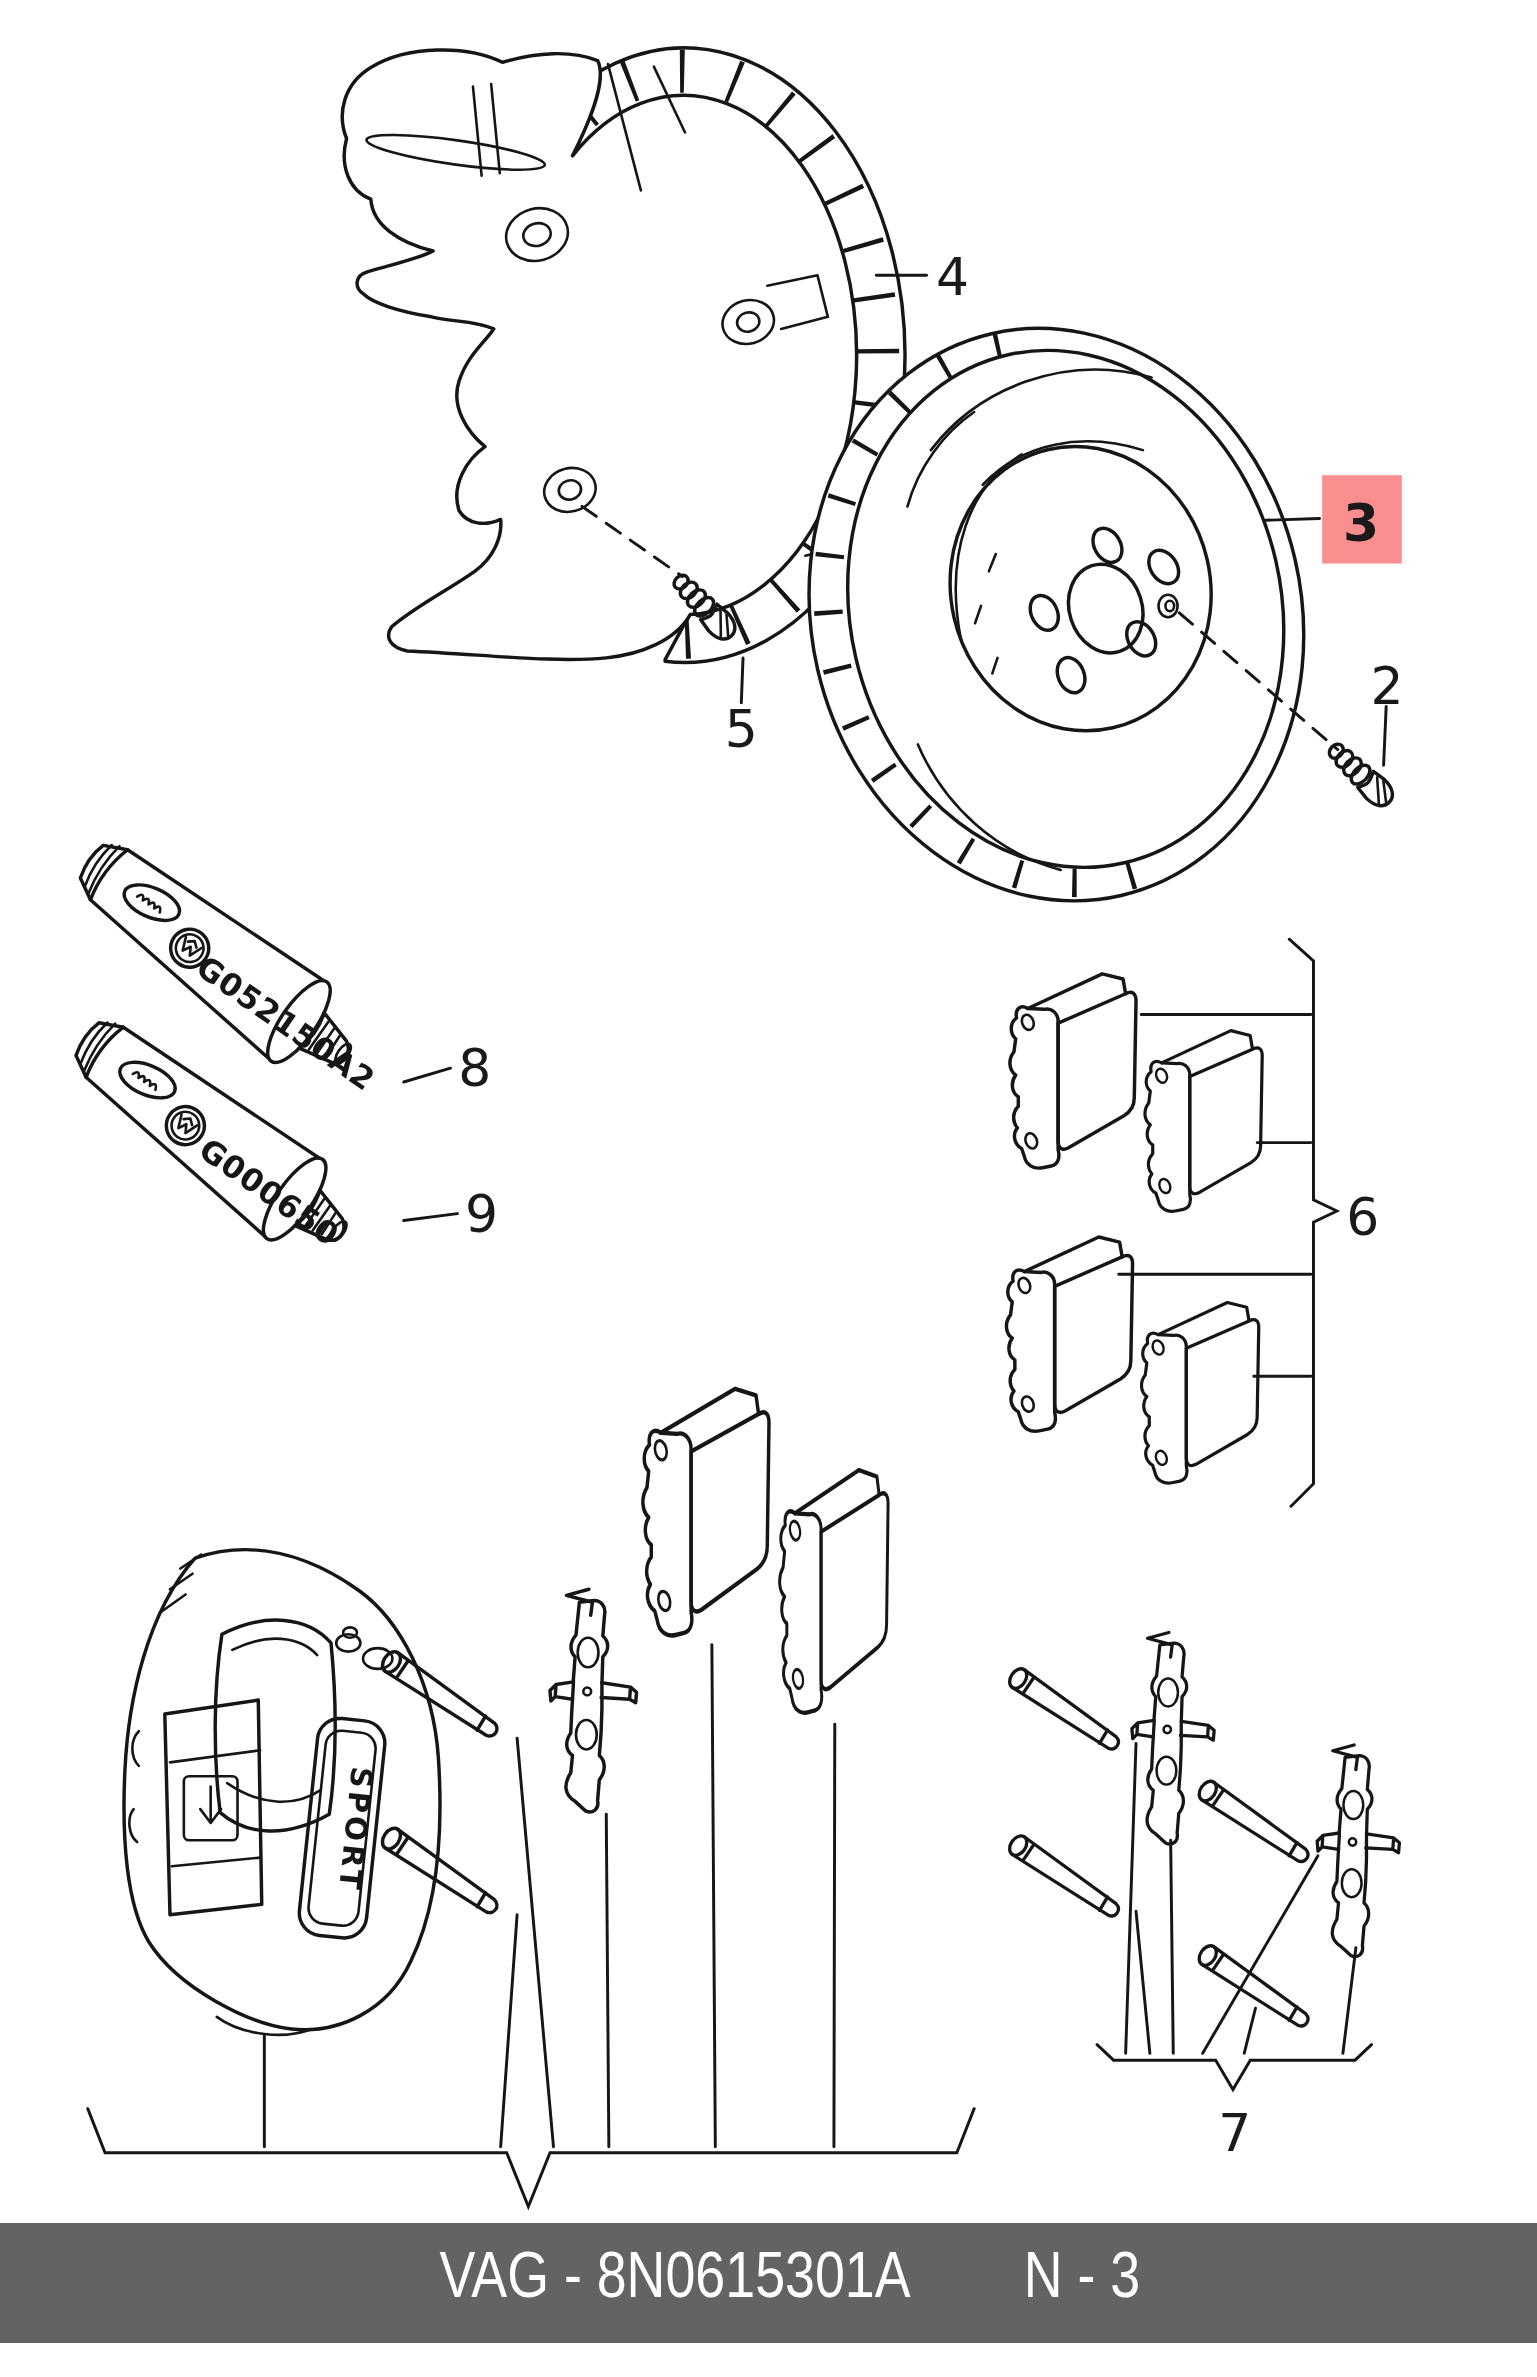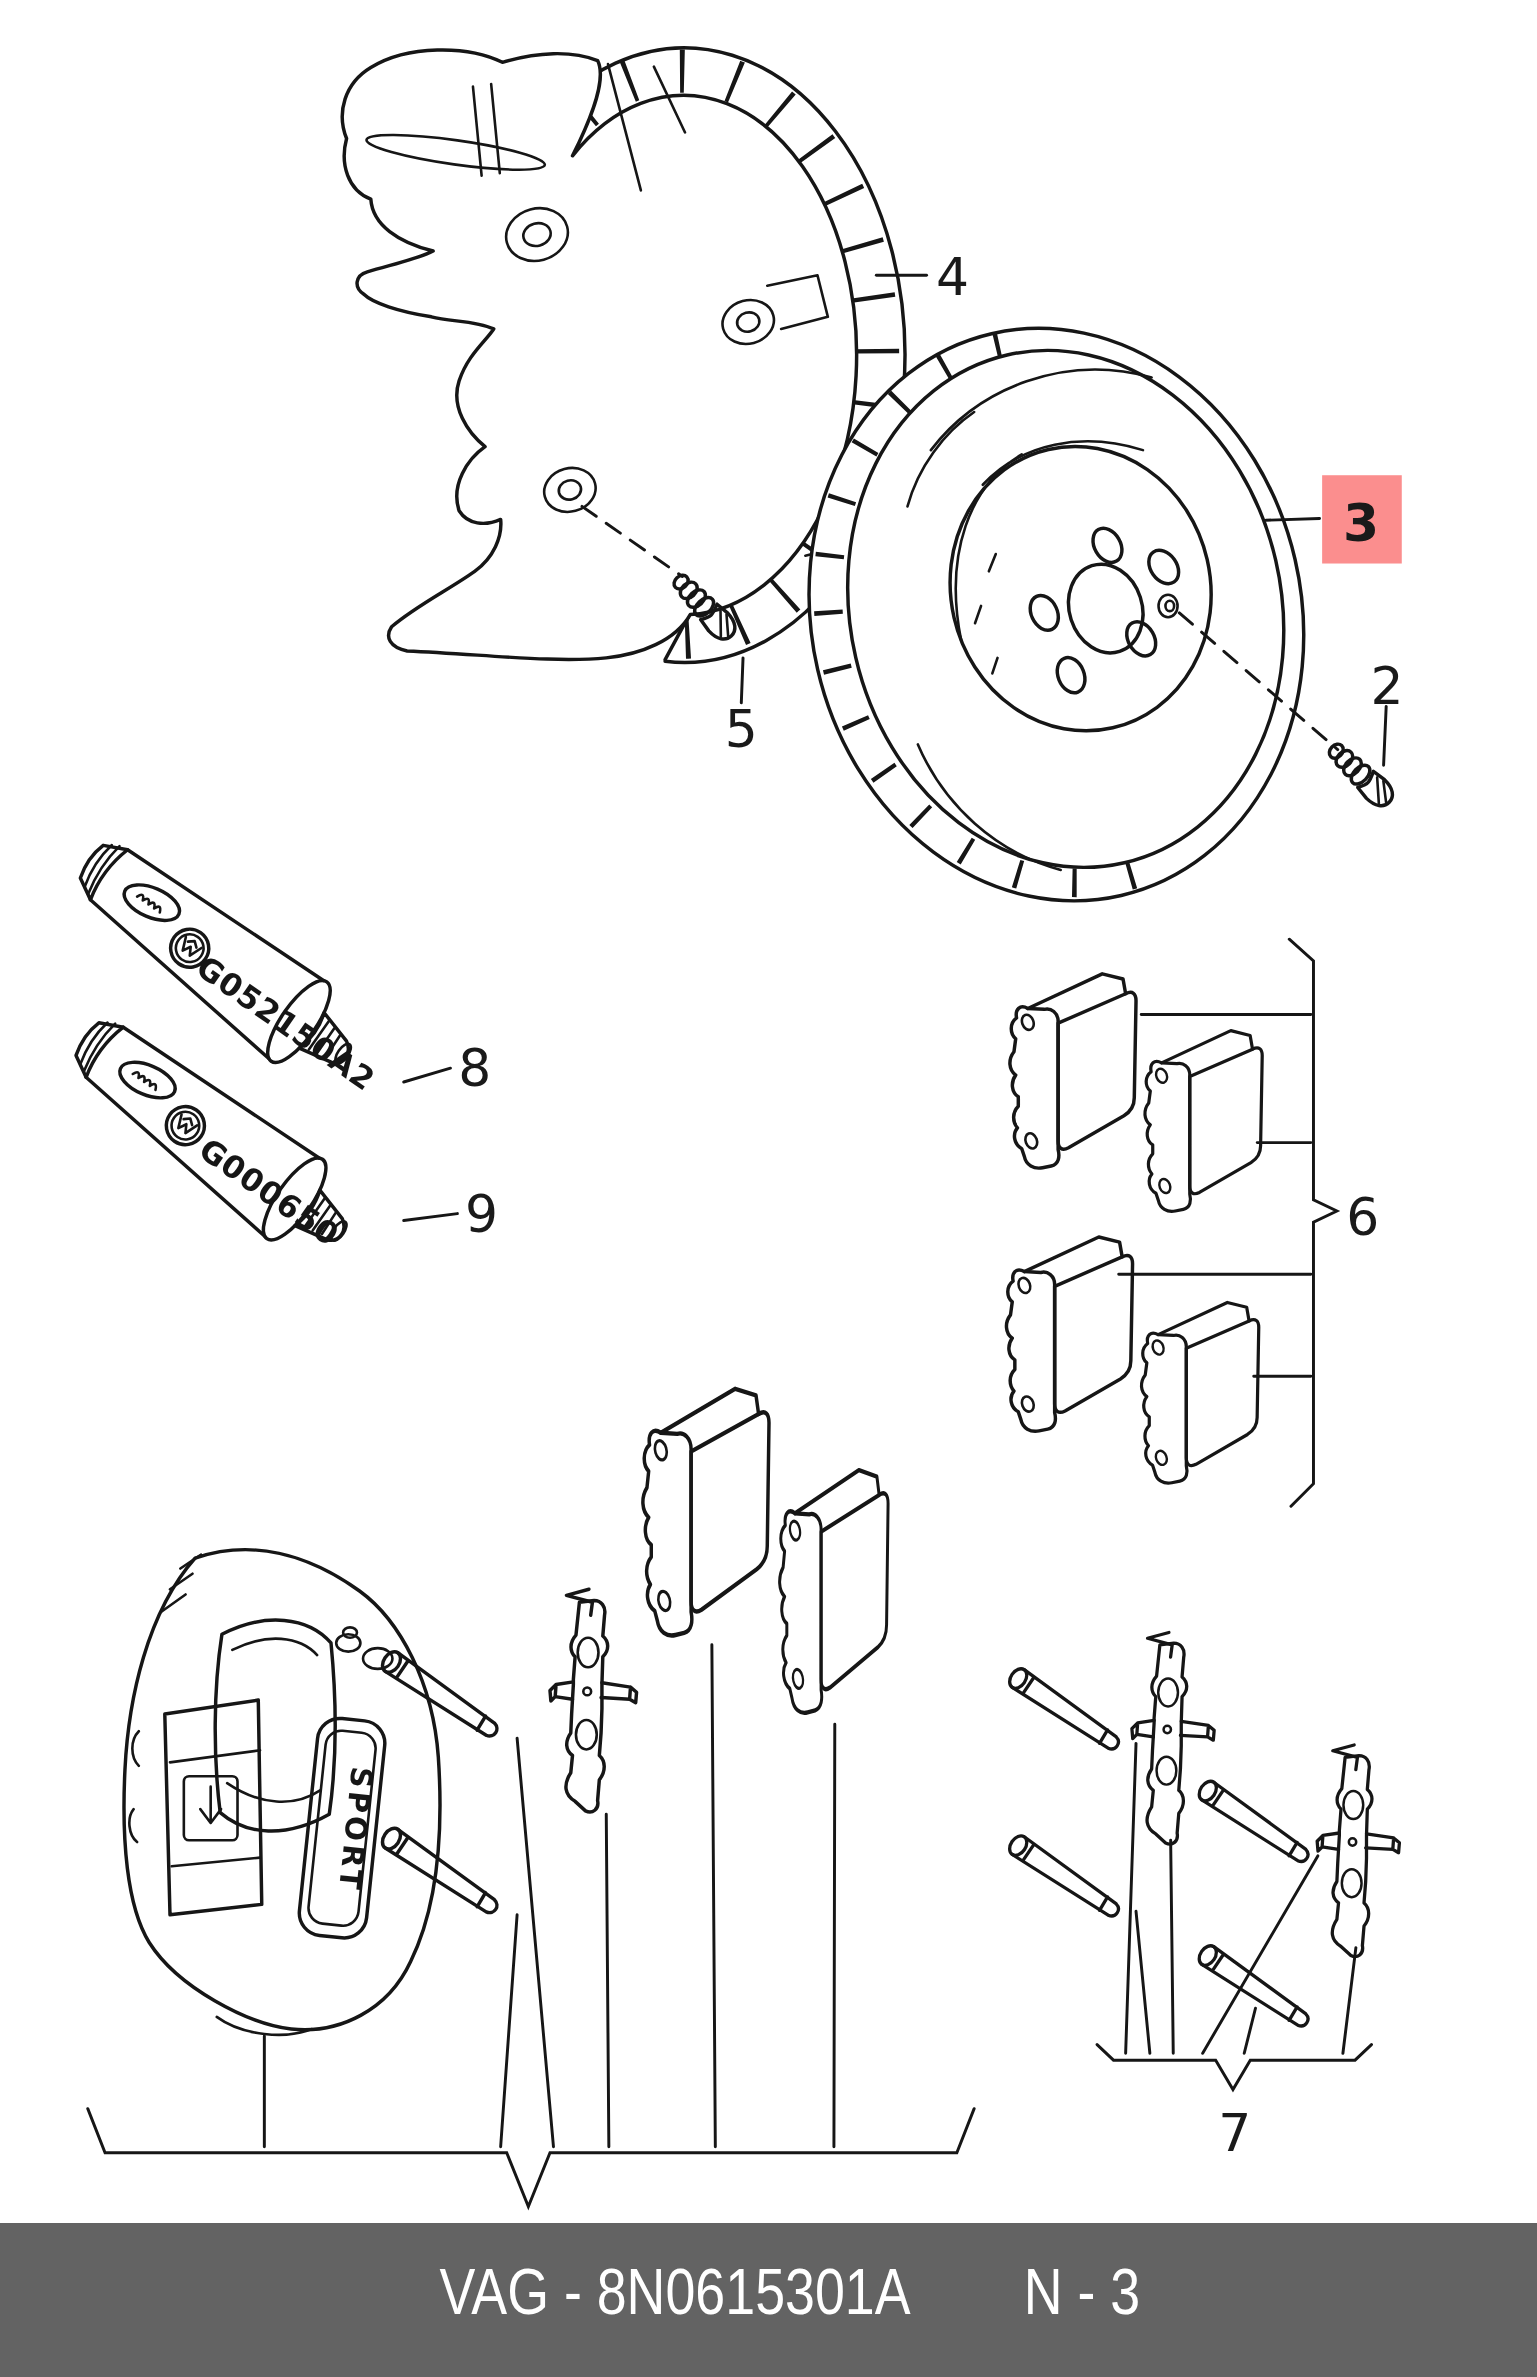--- a/index.html
+++ b/index.html
@@ -12,21 +12,21 @@
   .sf{fill:#ffffff;stroke:#161616;stroke-width:4;stroke-linejoin:round;}
   .sf3{fill:#ffffff;stroke:#161616;stroke-width:3;stroke-linejoin:round;}
   .lead{fill:none;stroke:#161616;stroke-width:3.4;stroke-linecap:round;}
   .dash{stroke-dasharray:20 14;}
   .rungShield{fill:none;stroke:#161616;stroke-width:50;stroke-dasharray:5 57;}
   .rungDisc{fill:none;stroke:#161616;stroke-width:33;stroke-dasharray:5 61;}
   .lbl{font-size:60px;fill:#1a1a1a;text-anchor:middle;dominant-baseline:central;}
   .tubeTxt{font-size:36px;font-weight:bold;fill:#161616;letter-spacing:1px;}
   .calTxt{font-size:34px;font-weight:bold;fill:#161616;letter-spacing:4px;text-anchor:middle;}
   
-  .footer{position:absolute;left:0;top:2223px;width:1538px;height:154px;background:#636363;}
+  .footer{position:absolute;left:0;top:2223px;width:1538px;height:120px;background:#636363;}
   .footer .ft{position:absolute;top:50%;color:#ffffff;font-size:64px;line-height:1;
               font-family:"Liberation Sans", sans-serif;white-space:nowrap;
               transform:translateY(-62%) scaleX(0.84);}
   .ft-left{left:372px;width:606px;text-align:center;transform-origin:center;}
   .ft-right{left:987px;width:190px;text-align:center;transform-origin:center;}
 </style>
 </head>
 <body>
 
 <div class="stage">

